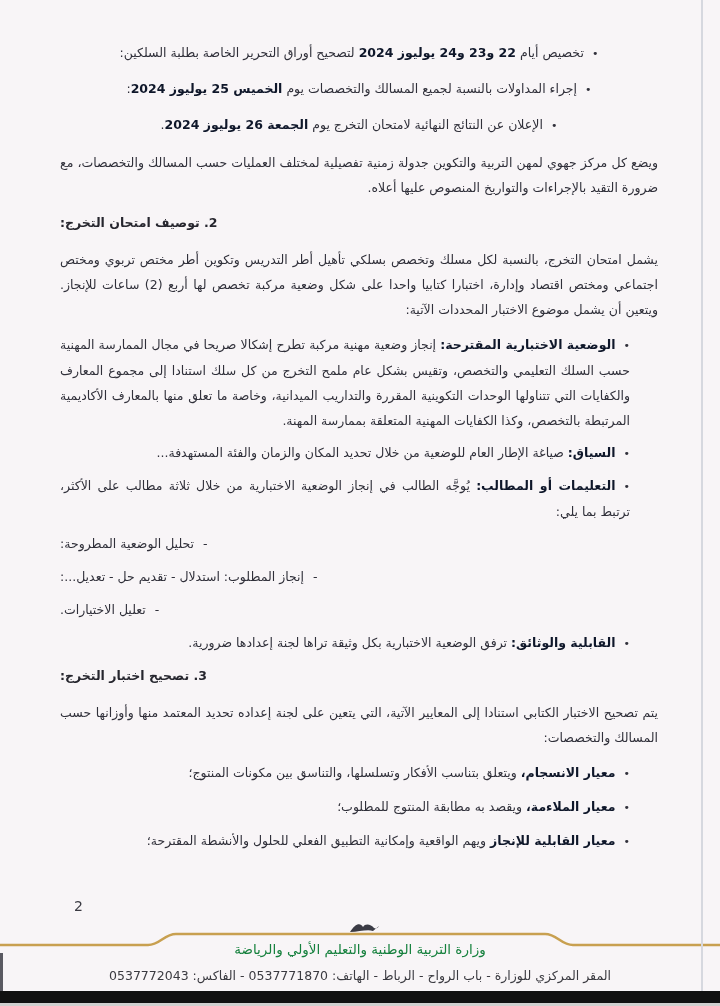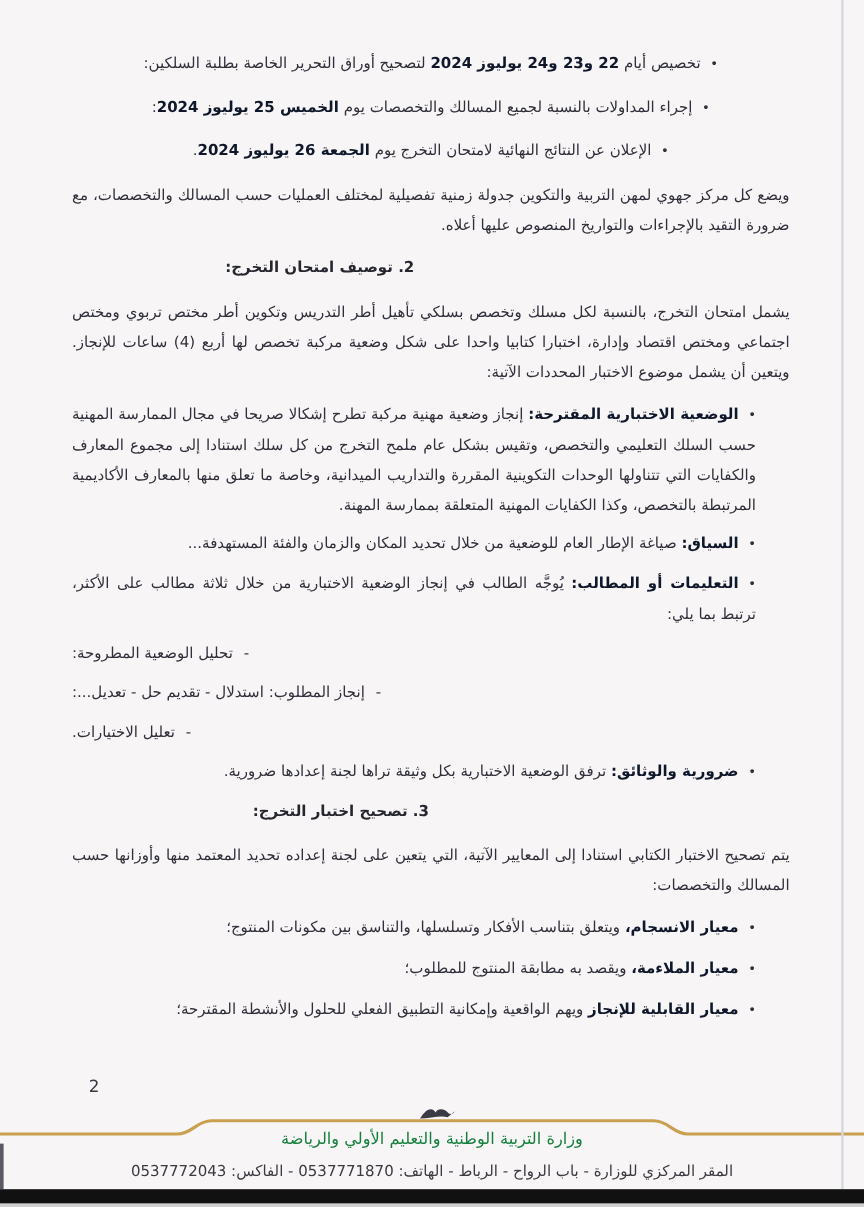--- a/index.html
+++ b/index.html
@@ -10,21 +10,21 @@
   }
   .page{position:absolute;inset:0;direction:rtl;}
   .content{
     position:absolute;top:40px;right:62px;left:60px;height:858px;overflow:hidden;
     color:#30303a;font-size:12.5px;line-height:25px;text-align:justify;
   }
   .date-block{text-align:center;margin-bottom:12px;}
   .date-line{margin-bottom:10px;}
   .date-line::before{content:"•";margin-left:8px;font-size:11px;}
   .para{margin-bottom:10px;}
-  .heading{font-weight:bold;color:#26262e;text-align:center;margin:4px 0 12px 0;}
+  .heading{font-weight:bold;color:#26262e;text-align:left;margin:4px 0 12px 0;}
   .h2m{margin-right:185px;}
   .h3m{margin-right:150px;}
   .bullet{margin:0 28px 7px 0;}
   .bullet::before{content:"•";margin-left:8px;font-size:11px;}
   .bullet b, .date-line b, .heading{letter-spacing:0;}
   b{color:#0f172a;}
   .dash{margin:2px 112px 8px 0;text-align:left;}
   .dash::before{content:"-";margin-left:9px;}
   .criteria .bullet{margin-bottom:8px;}
   .page-num{position:absolute;left:74px;top:898px;font-size:14px;color:#3a3a42;direction:ltr;}
@@ -49,33 +49,33 @@
     <div class="date-block">
       <div class="date-line"><span>تخصيص أيام </span><b>22 و23 و24 يوليوز 2024</b><span> لتصحيح أوراق التحرير الخاصة بطلبة السلكين:</span></div>
       <div class="date-line"><span>إجراء المداولات بالنسبة لجميع المسالك والتخصصات يوم </span><b>الخميس 25 يوليوز 2024</b><span>:</span></div>
       <div class="date-line"><span>الإعلان عن النتائج النهائية لامتحان التخرج يوم </span><b>الجمعة 26 يوليوز 2024</b><span>.</span></div>
     </div>
 
     <div class="para">ويضع كل مركز جهوي لمهن التربية والتكوين جدولة زمنية تفصيلية لمختلف العمليات حسب المسالك والتخصصات، مع ضرورة التقيد بالإجراءات والتواريخ المنصوص عليها أعلاه.</div>
 
     <div class="heading h2m">2. توصيف امتحان التخرج:</div>
 
-    <div class="para">يشمل امتحان التخرج، بالنسبة لكل مسلك وتخصص بسلكي تأهيل أطر التدريس وتكوين أطر مختص تربوي ومختص اجتماعي ومختص اقتصاد وإدارة، اختبارا كتابيا واحدا على شكل وضعية مركبة تخصص لها أربع (4) ساعات للإنجاز. ويتعين أن يشمل موضوع الاختبار المحددات الآتية:</div>
+    <div class="para">يشمل امتحان التخرج، بالنسبة لكل مسلك وتخصص بسلكي تأهيل أطر التدريس وتكوين أطر مختص تربوي ومختص اجتماعي ومختص اقتصاد وإدارة، اختبارا كتابيا واحدا على شكل وضعية مركبة تخصص لها أربع (2) ساعات للإنجاز. ويتعين أن يشمل موضوع الاختبار المحددات الآتية:</div>
 
     <div class="bullet"><b>الوضعية الاختبارية المقترحة:</b><span> إنجاز وضعية مهنية مركبة تطرح إشكالا صريحا في مجال الممارسة المهنية حسب السلك التعليمي والتخصص، وتقيس بشكل عام ملمح التخرج من كل سلك استنادا إلى مجموع المعارف والكفايات التي تتناولها الوحدات التكوينية المقررة والتداريب الميدانية، وخاصة ما تعلق منها بالمعارف الأكاديمية المرتبطة بالتخصص، وكذا الكفايات المهنية المتعلقة بممارسة المهنة.</span></div>
 
     <div class="bullet"><b>السياق:</b><span> صياغة الإطار العام للوضعية من خلال تحديد المكان والزمان والفئة المستهدفة...</span></div>
 
     <div class="bullet"><b>التعليمات أو المطالب:</b><span> يُوجَّه الطالب في إنجاز الوضعية الاختبارية من خلال ثلاثة مطالب على الأكثر، ترتبط بما يلي:</span></div>
 
     <div class="dash">تحليل الوضعية المطروحة:</div>
     <div class="dash">إنجاز المطلوب: استدلال - تقديم حل - تعديل...:</div>
     <div class="dash">تعليل الاختيارات.</div>
 
-    <div class="bullet"><b>ضرورية والوثائق:</b><span> ترفق الوضعية الاختبارية بكل وثيقة تراها لجنة إعدادها ضرورية.</span></div>
+    <div class="bullet"><b>القابلية والوثائق:</b><span> ترفق الوضعية الاختبارية بكل وثيقة تراها لجنة إعدادها ضرورية.</span></div>
 
     <div class="heading h3m">3. تصحيح اختبار التخرج:</div>
 
     <div class="para">يتم تصحيح الاختبار الكتابي استنادا إلى المعايير الآتية، التي يتعين على لجنة إعداده تحديد المعتمد منها وأوزانها حسب المسالك والتخصصات:</div>
 
     <div class="criteria">
       <div class="bullet"><b>معيار الانسجام،</b><span> ويتعلق بتناسب الأفكار وتسلسلها، والتناسق بين مكونات المنتوج؛</span></div>
       <div class="bullet"><b>معيار الملاءمة،</b><span> ويقصد به مطابقة المنتوج للمطلوب؛</span></div>
       <div class="bullet"><b>معيار القابلية للإنجاز</b><span> ويهم الواقعية وإمكانية التطبيق الفعلي للحلول والأنشطة المقترحة؛</span></div>
 

